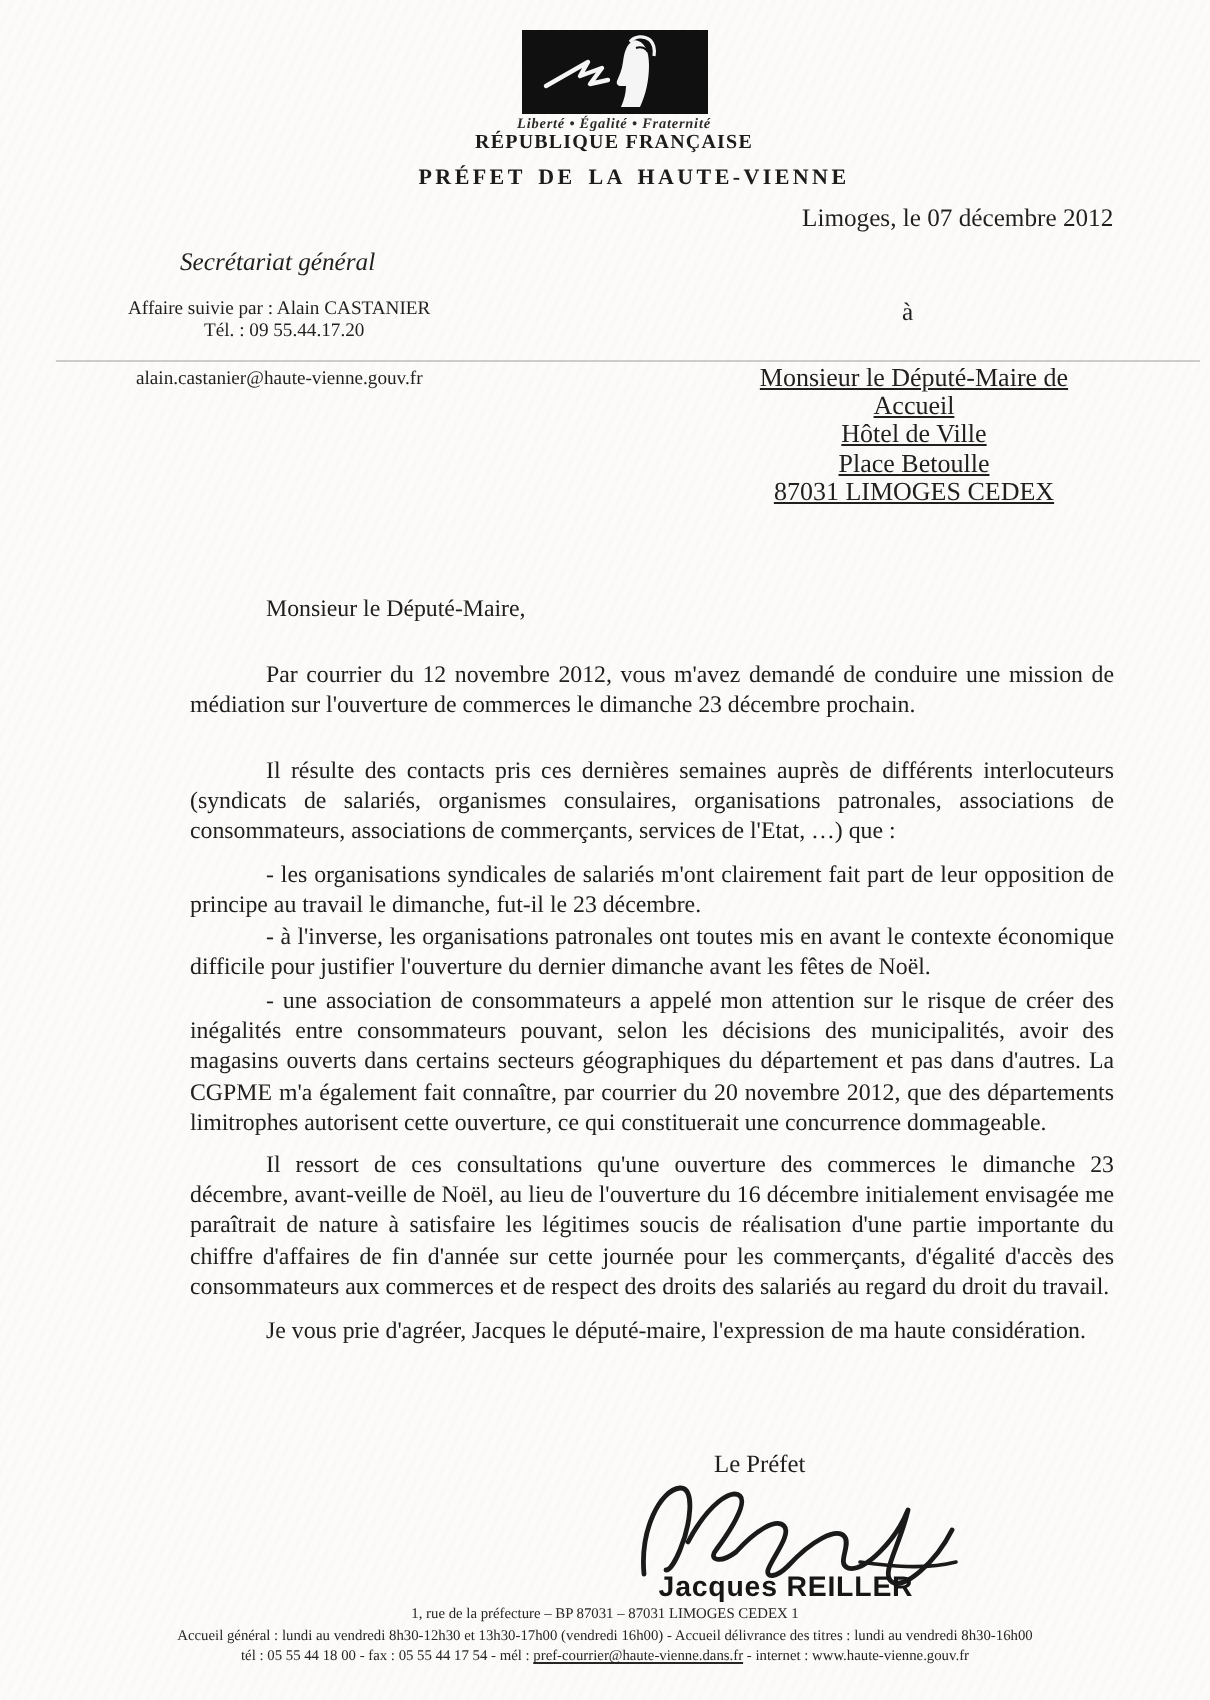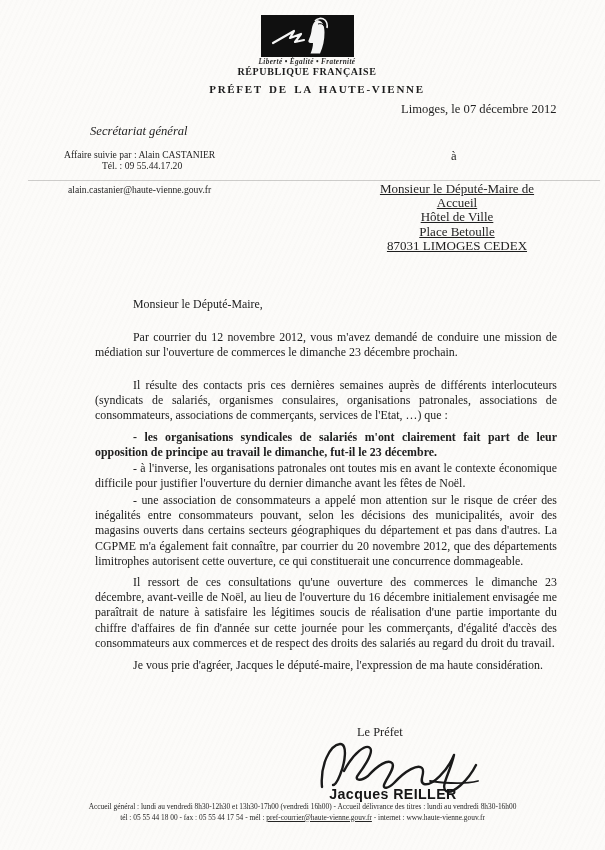--- a/index.html
+++ b/index.html
@@ -65,21 +65,21 @@
   
   .letter-body {
     position: absolute; left: 95px; top: 297px; width: 462px;
     font-size: 11.9px; line-height: 15.2px;
     color: #202020;
   }
   .letter-body p { margin: 0; text-align: justify; text-indent: 38px; }
   .salutation { text-align: left !important; }
   .p-first   { margin-top: 18px !important; }
   .p-second  { margin-top: 17px !important; }
-  .p-bullet1 { margin-top: 7px !important; font-weight: bold; }
+  .p-bullet1 { margin-top: 7px !important; }
   .p-bullet2 { margin-top: 0 !important; }
   .p-bullet3 { margin-top: 2px !important; }
   .p-concl   { margin-top: 6px !important; }
   .p-polite  { margin-top: 7px !important; }
 
   
   .le-prefet { position: absolute; left: 357px; top: 725px; font-size: 12.4px; }
   .signature { position: absolute; left: 312px; top: 737px; width: 180px; height: 62px; }
   .signature svg { display: block; width: 100%; height: 100%; }
   .signer-name {
@@ -155,17 +155,18 @@
                M32 34 C42 15 54 7 58 11 C62 15 52 30 46 38 C42 43 48 45 56 39
                M56 39 C66 28 76 22 80 26 C84 30 74 42 72 48 C71 52 76 52 82 46
                M82 46 C94 33 106 27 110 31 C114 35 106 45 112 47 C120 49.5 136 33 142 18
                M142 18 C138 36 128 50 134 54 C140 58 156 44 164 28" stroke="#1a1a1a" stroke-width="2.4" fill="none" stroke-linecap="round" stroke-linejoin="round"></path>
       <path d="M118 44 C132 46 150 48 166 44" stroke="#1a1a1a" stroke-width="1.8" fill="none" stroke-linecap="round"></path>
     </svg>
   </div>
   <div class="signer-name">Jacques REILLER</div>
 
   <div class="footer">
+    <div>1, rue de la préfecture – BP 87031 – 87031 LIMOGES CEDEX 1</div>
     <div>Accueil général : lundi au vendredi 8h30-12h30 et 13h30-17h00 (vendredi 16h00) - Accueil délivrance des titres : lundi au vendredi  8h30-16h00</div>
-    <div><span>tél :  05 55 44 18 00  - fax :  05 55 44 17 54  -  mél : </span><span class="email">pref-courrier@haute-vienne.gouv.fr</span><span>  -  internet : www.haute-vienne.gouv.fr</span></div>
+    <div><span>tél :  05 55 44 18 00  - fax :  05 55 44 17 54  -  mél : </span><span class="email">pref-courrier@haute-vienne.dans.fr</span><span>  -  internet : www.haute-vienne.gouv.fr</span></div>
   </div>
 
 </div>
 
 </body></html>

